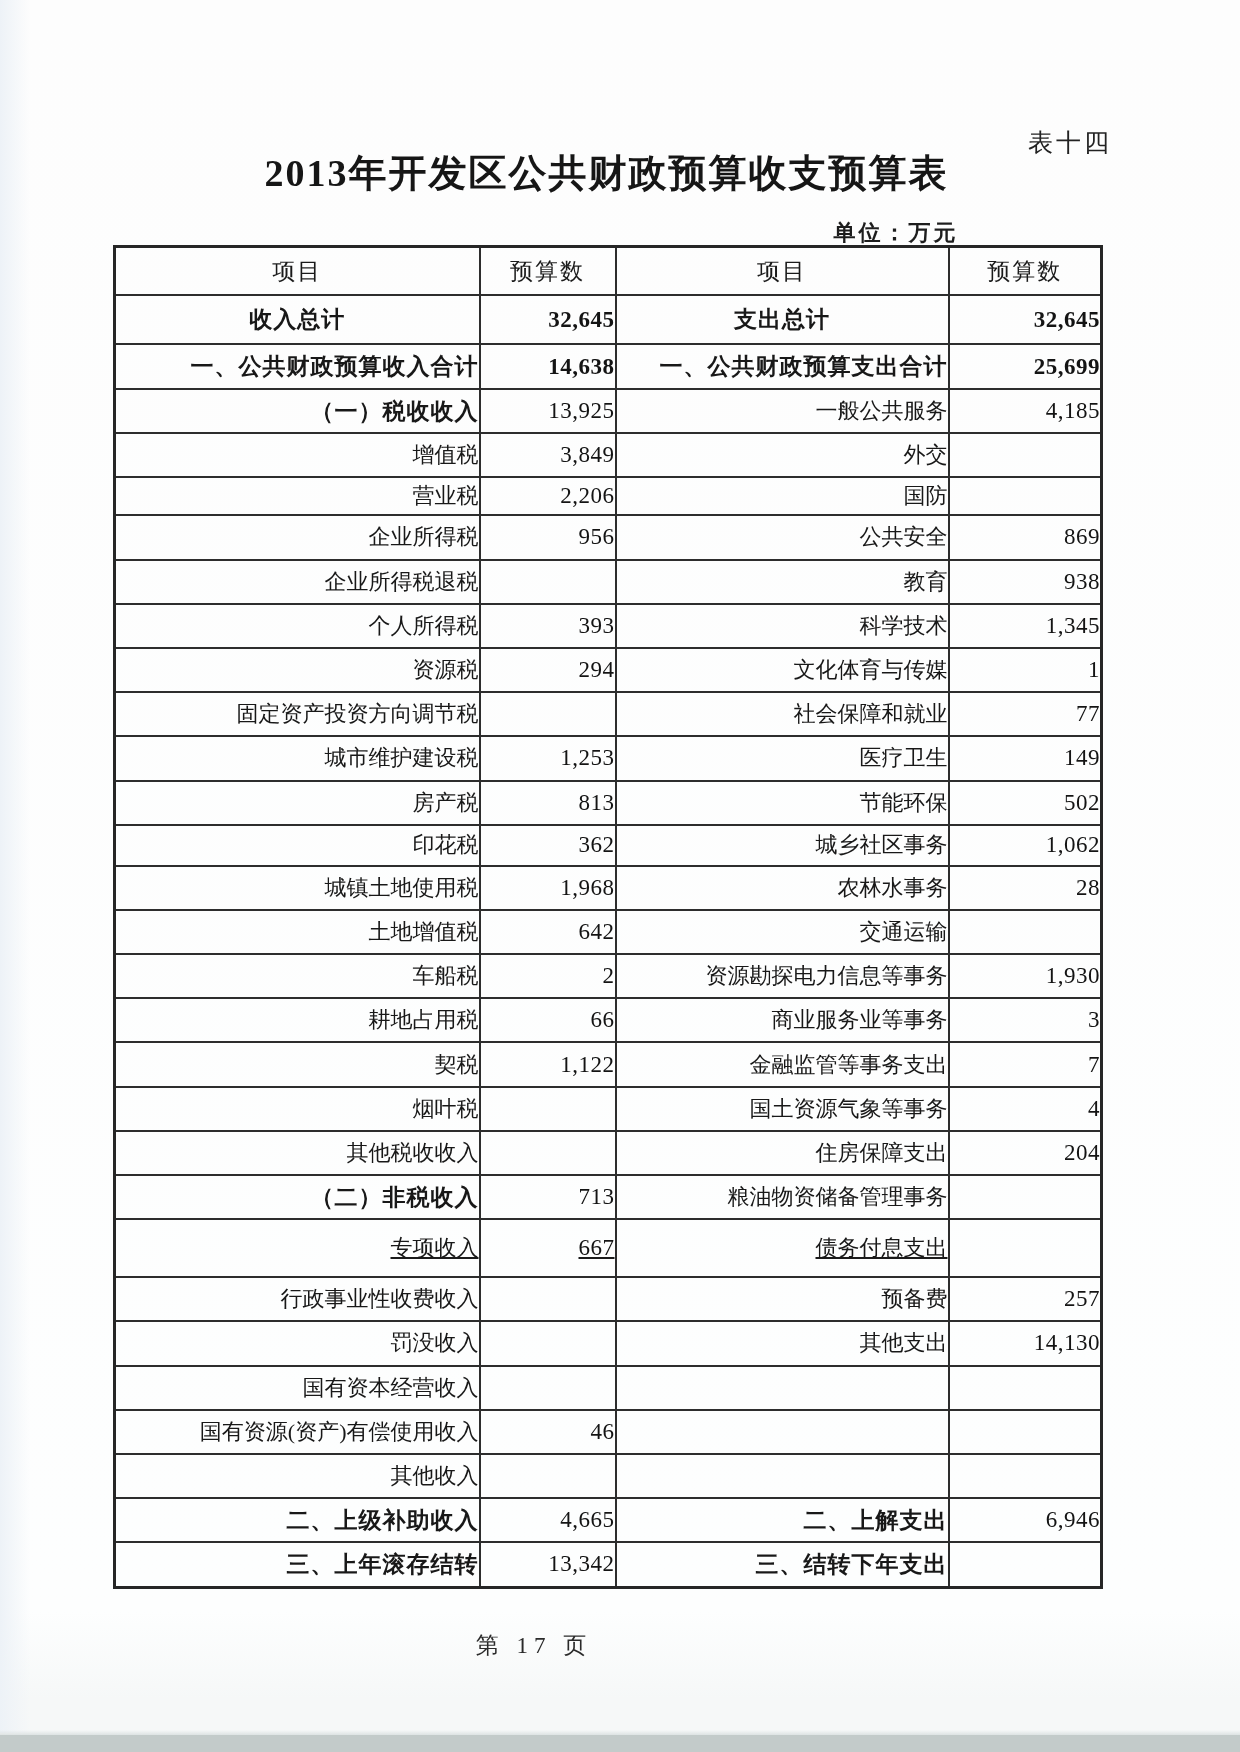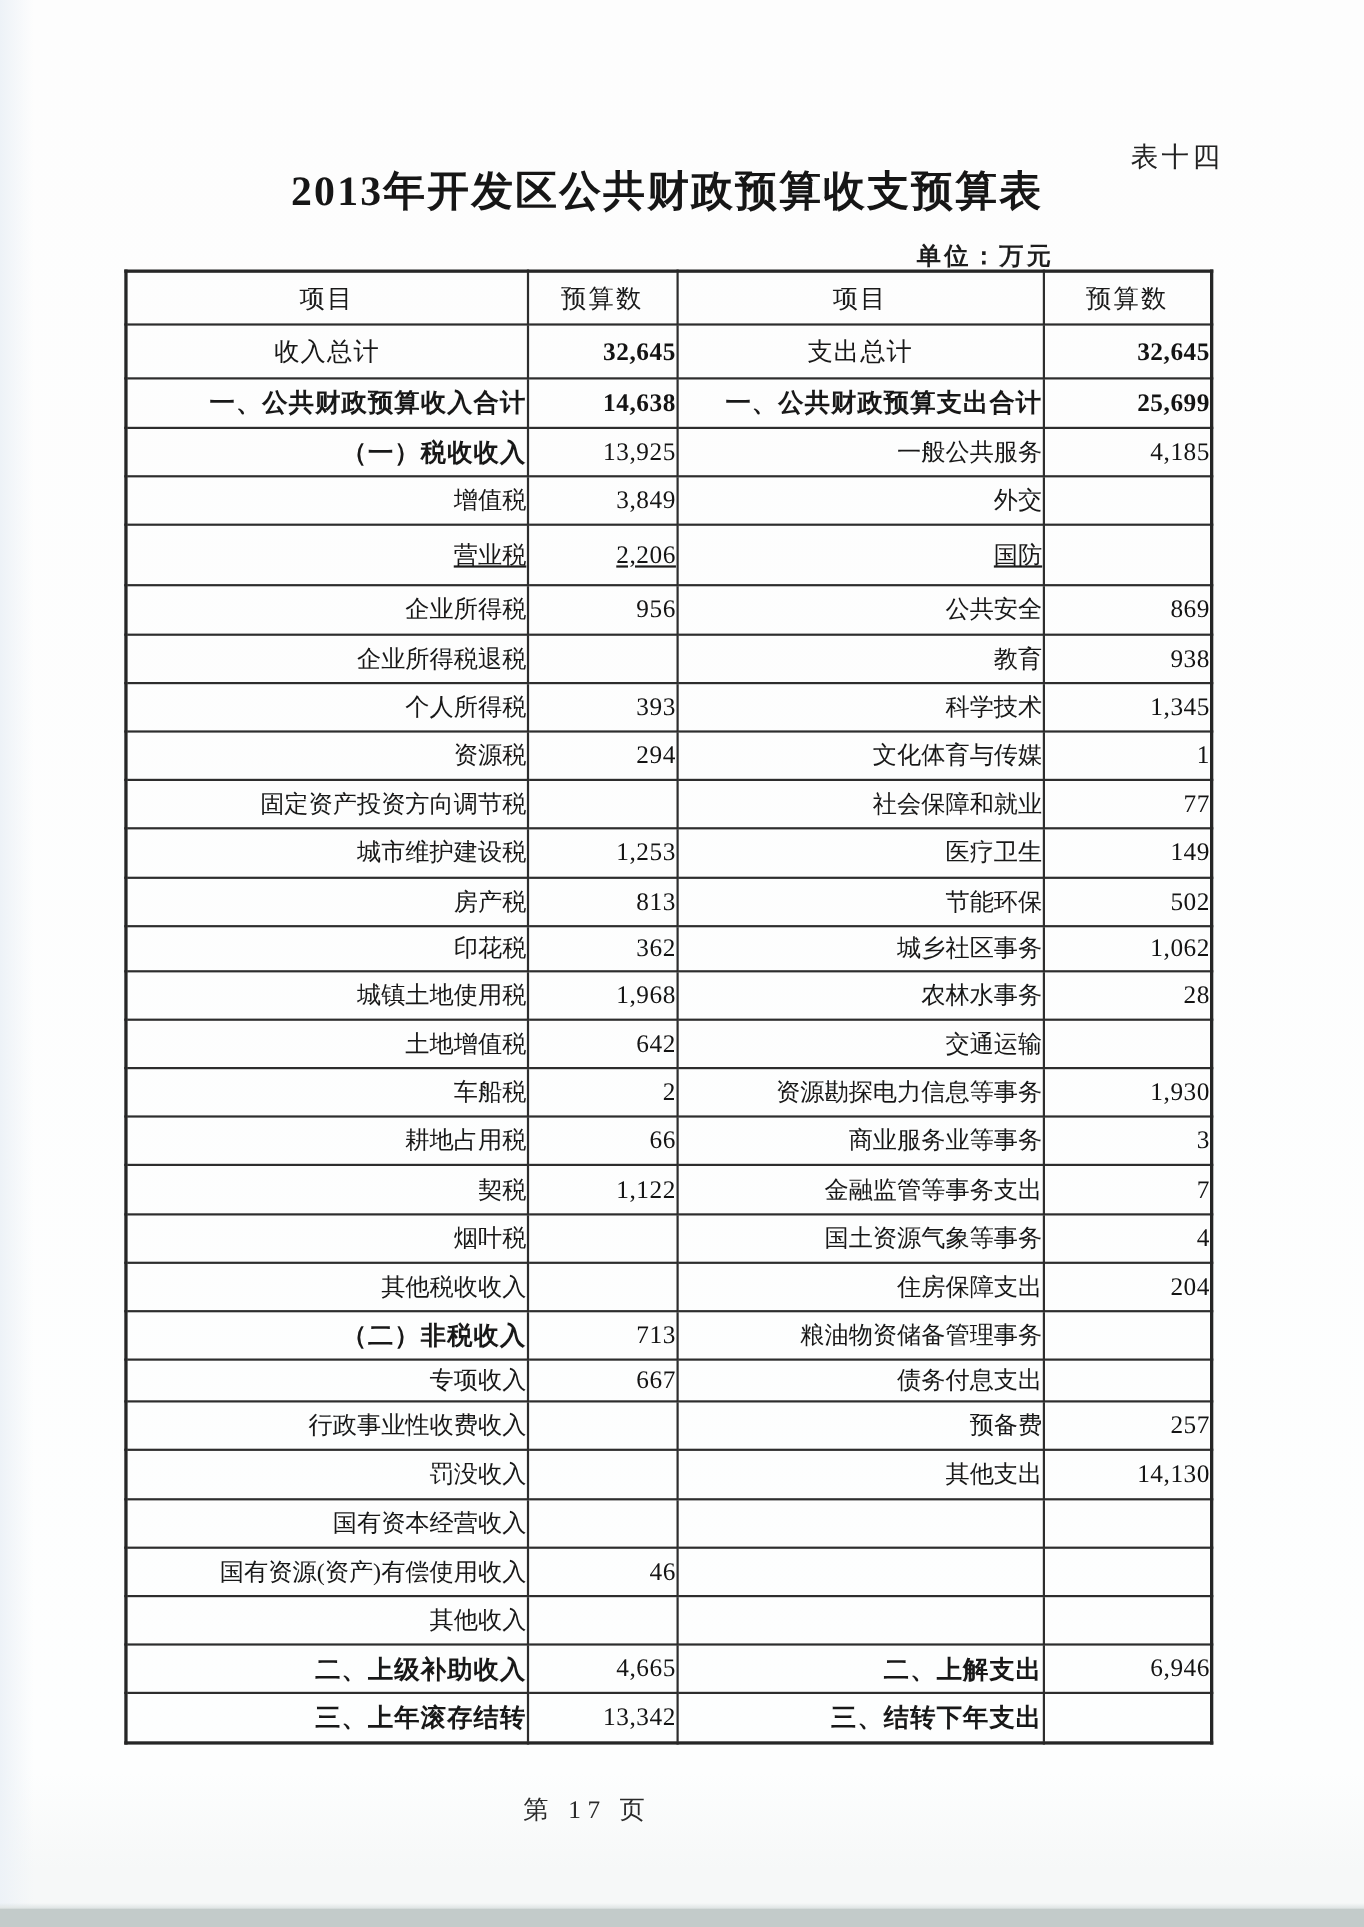--- a/index.html
+++ b/index.html
@@ -54,21 +54,21 @@
     padding:0;overflow:hidden;white-space:nowrap;
     font-weight:normal;vertical-align:middle;
   }
   table.budget{border:3px solid #262626;}
   th.col-head{
     font-size:23px;font-weight:bold;text-align:center;letter-spacing:2px;color:#1a1a1a;
     height:46px;
   }
   td.item{ text-align:right;font-size:22px;color:#181818; }
   td.val{ text-align:right;font-size:23px;padding-right:12px;color:#141414;letter-spacing:0.5px; }
-  td.item.lv-total{ text-align:center;font-weight:normal;font-size:23px;letter-spacing:1px; }
+  td.item.lv-total{ text-align:center;font-weight:bold;font-size:23px;letter-spacing:1px; }
   td.item.lv-s1{ padding-left:8px;font-weight:bold;font-size:23px;letter-spacing:1px; }
   td.item.lv-s2{ padding-left:14px;font-weight:bold;font-size:23px;letter-spacing:1px; }
   td.item.lv-item{ }
   td.item.lv-empty{ }
   td.val.vb{ font-weight:bold; }
   .page-footer{
     position:absolute;top:1630px;left:0;width:1068px;
     text-align:center;font-size:23px;letter-spacing:6px;color:#2a2a2a;
   }
 </style>
@@ -118,21 +118,21 @@
           <td class="val">13,925</td>
           <td class="item lv-item">一般公共服务</td>
           <td class="val">4,185</td>
         </tr>
         <tr style="height: 44.2px;">
           <td class="item lv-item">增值税</td>
           <td class="val">3,849</td>
           <td class="item lv-item">外交</td>
           <td class="val"></td>
         </tr>
-        <tr style="height: 55px; text-decoration: underline;">
+        <tr style="height: 38px;">
           <td class="item lv-item">营业税</td>
           <td class="val">2,206</td>
           <td class="item lv-item">国防</td>
           <td class="val"></td>
         </tr>
         <tr style="height: 44.2px;">
           <td class="item lv-item">企业所得税</td>
           <td class="val">956</td>
           <td class="item lv-item">公共安全</td>
           <td class="val">869</td>
@@ -220,21 +220,21 @@
           <td class="val"></td>
           <td class="item lv-item">住房保障支出</td>
           <td class="val">204</td>
         </tr>
         <tr style="height: 44.2px;">
           <td class="item lv-s2">（二）非税收入</td>
           <td class="val">713</td>
           <td class="item lv-item">粮油物资储备管理事务</td>
           <td class="val"></td>
         </tr>
-        <tr style="height: 38px;">
+        <tr style="height: 58px; text-decoration: underline;">
           <td class="item lv-item">专项收入</td>
           <td class="val">667</td>
           <td class="item lv-item">债务付息支出</td>
           <td class="val"></td>
         </tr>
         <tr style="height: 44.2px;">
           <td class="item lv-item">行政事业性收费收入</td>
           <td class="val"></td>
           <td class="item lv-item">预备费</td>
           <td class="val">257</td>

